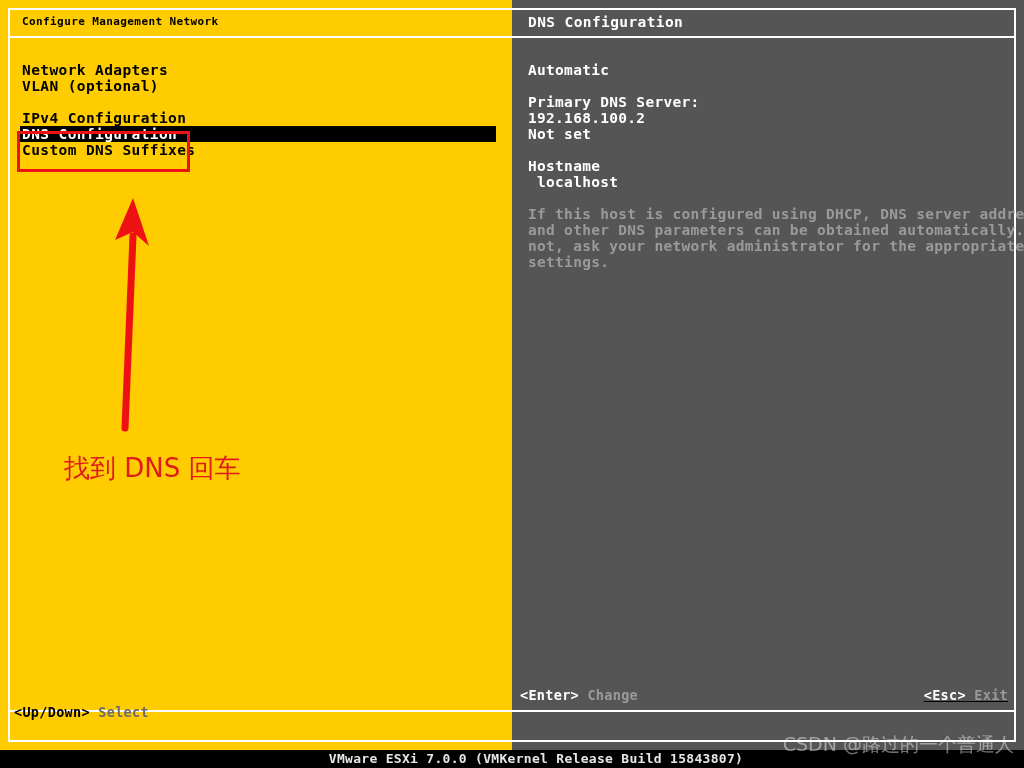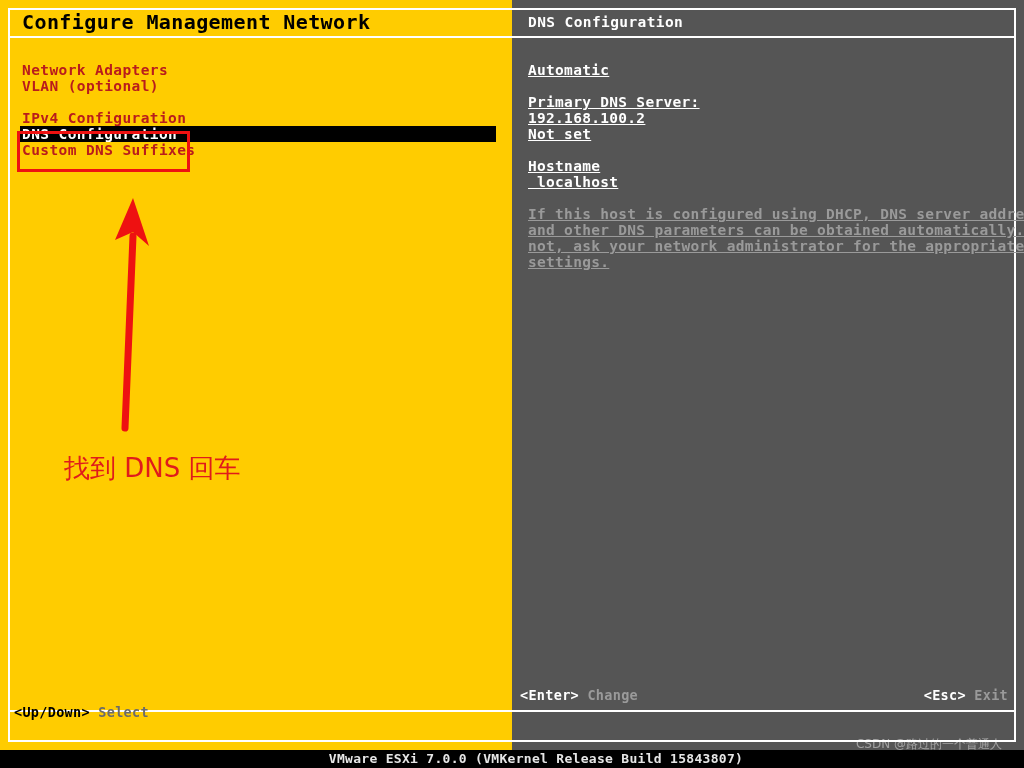--- a/index.html
+++ b/index.html
@@ -56,39 +56,39 @@
     bottom: 38px;
     width: 504px;
     height: 2px;
     background: #ffffff;
   }
 
   .title-left {
     position: absolute;
     left: 22px;
     top: 14px;
-    font-size: 20px;
+    font-size: 11px;
     line-height: 16px;
     letter-spacing: 0.4px;
     color: #000000;
     font-weight: bold;
     white-space: pre;
   }
 
   .menu {
     position: absolute;
     left: 22px;
     top: 62px;
     width: 470px;
   }
   .menu-item {
     font-size: 14.5px;
     line-height: 16px;
     letter-spacing: 0.4px;
-    color: #b91c1c;
+    color: #000000;
     font-weight: bold;
     white-space: pre;
     height: 16px;
   }
   .menu-spacer {
     height: 16px;
   }
   .menu-item.selected {
     position: relative;
     background: #000000;
@@ -174,39 +174,38 @@
     width: 470px;
   }
   .detail-line {
     font-size: 14.5px;
     line-height: 16px;
     letter-spacing: 0.3px;
     color: #ffffff;
     font-weight: bold;
     white-space: pre;
     height: 16px;
-    text-decoration: underline;
   }
   .detail-line.dim {
     color: #9a9a9a;
   }
   .detail-spacer {
     height: 16px;
   }
 
   .keys-right {
     position: absolute;
     bottom: 47px;
     font-size: 13.5px;
     line-height: 15px;
     letter-spacing: 0.3px;
     white-space: pre;
   }
   .keys-right.enter { left: 8px; }
-  .keys-right.esc   { right: 16px; }
+  .keys-right.esc   { right: 16px; text-decoration: underline; }
   .keys-right .key {
     color: #ffffff;
     font-weight: bold;
   }
   .keys-right .act {
     color: #9a9a9a;
     font-weight: bold;
   }
 
   
@@ -259,24 +258,24 @@
     font-family: "DejaVu Sans", "Liberation Sans", sans-serif;
     font-size: 26px;
     line-height: 32px;
     color: #e01b1b;
     white-space: pre;
   }
 
   
   .watermark {
     position: absolute;
-    right: 22px;
+    right: 10px;
     top: 733px;
     font-family: "DejaVu Sans", "Liberation Sans", sans-serif;
-    font-size: 12px;
+    font-size: 19px;
     line-height: 22px;
     color: rgba(255,255,255,0.45);
     white-space: pre;
     pointer-events: none;
   }
 </style>
 </head>
 <body>
 
 <div id="screen">

